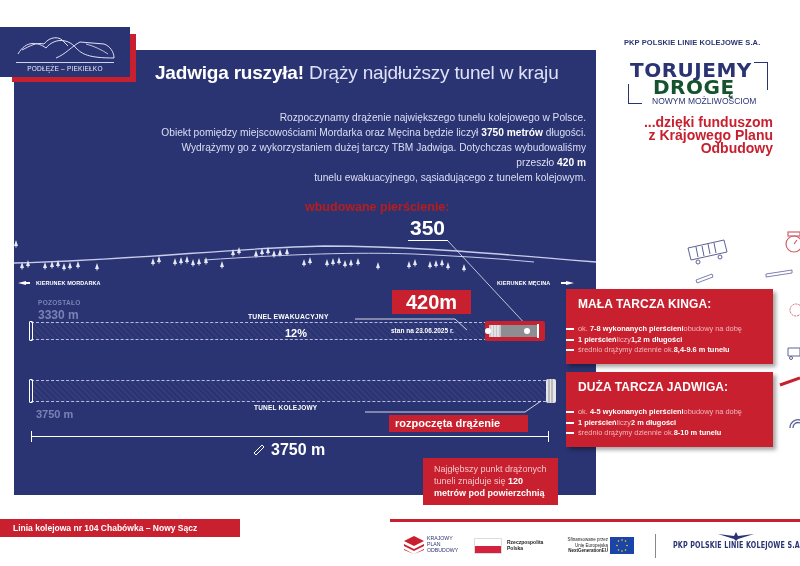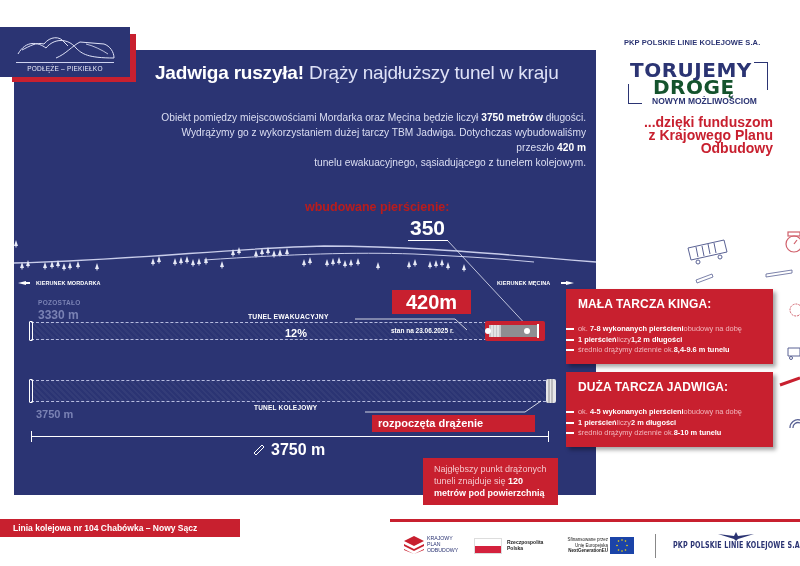--- a/index.html
+++ b/index.html
@@ -40,41 +40,41 @@
   .evac-label { position: absolute; left: 248px; top: 313px; color: #ffffff; font-size: 6.8px; font-weight: bold; letter-spacing: 0.2px; }
   .evac-pct { position: absolute; left: 285px; top: 327px; color: #ffffff; font-size: 11px; font-weight: bold; }
   .evac-date { position: absolute; left: 391px; top: 327px; color: #ffffff; font-size: 6.5px; font-weight: bold; }
 
   .badge-420 { position: absolute; left: 392px; top: 290px; background: #c8202f; color: #ffffff; font-weight: bold; font-size: 20px; padding: 0 14px; line-height: 24px; }
 
   .tbm { position: absolute; background: #c8202f; border-radius: 2px; }
 
   .rail-label { position: absolute; left: 254px; top: 404px; color: #ffffff; font-size: 6.5px; font-weight: bold; letter-spacing: 0.2px; }
   .rail-len { position: absolute; left: 36px; top: 408px; color: #7a82b4; font-size: 11px; font-weight: bold; }
-  .start-badge { position: absolute; left: 372px; top: 415px; background: #c8202f; color: #ffffff; font-weight: bold; font-size: 11px; padding: 0 6px; line-height: 17px; width: 163px; }
+  .start-badge { position: absolute; left: 389px; top: 415px; background: #c8202f; color: #ffffff; font-weight: bold; font-size: 11px; padding: 0 6px; line-height: 17px; width: 139px; }
 
   .dim-line { position: absolute; left: 31px; top: 436px; width: 518px; height: 1px; background: #ffffff; }
   .dim-tick { position: absolute; top: 431px; width: 1px; height: 11px; background: #ffffff; }
   .total-len { position: absolute; left: 252px; top: 441px; color: #ffffff; font-weight: bold; font-size: 16px; display: flex; align-items: center; gap: 5px; }
 
   .deep-box { position: absolute; left: 423px; top: 458px; width: 135px; background: #c8202f; color: #f3c6cb; font-size: 9px; line-height: 12px; padding: 5px 8px 6px 11px; }
   .deep-box b { color: #ffffff; }
 
   .info-card { position: absolute; left: 566px; width: 207px; background: #c8202f; box-shadow: 3px 3px 4px rgba(0,0,0,0.35); padding: 8px 8px 8px 0; }
   .info-card h3 { color: #ffffff; font-size: 12px; font-weight: bold; padding-left: 12px; letter-spacing: 0.1px; margin-bottom: 13px; }
   .info-card ul { list-style: none; }
   .info-card li { color: #f2b8be; font-size: 7.4px; line-height: 10.5px; display: flex; align-items: center; white-space: nowrap; }
   .info-card li .dash { display: inline-block; width: 8px; height: 2px; background: #ffffff; margin-right: 4px; flex-shrink: 0; }
   .info-card li b { color: #ffffff; }
 
   .pkp-top { position: absolute; left: 624px; top: 38px; color: #2b3473; font-size: 7.5px; font-weight: bold; letter-spacing: 0.1px; }
   .toru-block { position: absolute; left: 630px; top: 58px; width: 140px; height: 46px; }
   .toru-1 { position: absolute; left: 0; top: 0; color: #2b3473; font-weight: bold; font-size: 20px; letter-spacing: 0.5px; font-family: "DejaVu Sans", sans-serif; }
   .toru-2 { position: absolute; left: 23px; top: 17px; color: #14532d; font-weight: bold; font-size: 20px; letter-spacing: 0.5px; font-family: "DejaVu Sans", sans-serif; }
-  .toru-3 { position: absolute; left: 22px; top: 38px; color: #2b3473; font-size: 8.5px; font-weight: bold; }
+  .toru-3 { position: absolute; left: 22px; top: 38px; color: #2b3473; font-size: 8.5px; }
   .bracket-tr { position: absolute; left: 124px; top: 4px; width: 14px; height: 28px; border-top: 1px solid #2b3473; border-right: 1px solid #2b3473; }
   .bracket-bl { position: absolute; left: -2px; top: 26px; width: 14px; height: 20px; border-bottom: 1px solid #2b3473; border-left: 1px solid #2b3473; }
   .funds { position: absolute; left: 638px; top: 116px; width: 135px; text-align: right; color: #c8202f; font-size: 14px; font-weight: bold; line-height: 13px; }
 
   .deco { position: absolute; }
 
   .route-bar { position: absolute; left: 0; top: 519px; width: 240px; height: 18px; background: #c8202f; color: #ffffff; font-size: 8.5px; font-weight: bold; line-height: 18px; padding-left: 13px; }
   .red-line-top { position: absolute; left: 390px; top: 519px; width: 410px; height: 3px; background: #c8202f; }
 
   .footer-logos { position: absolute; left: 400px; top: 530px; height: 30px; width: 400px; }
@@ -106,20 +106,21 @@
     <div class="logo-line"></div>
     <div class="logo-text">PODŁĘŻE – PIEKIEŁKO</div>
   </div>
 
   <div class="title">
     <b>Jadwiga ruszyła!</b>
     <span class="light">Drąży najdłuższy tunel w kraju</span>
   </div>
 
   <div class="intro">
+    <div>Rozpoczynamy drążenie największego tunelu kolejowego w Polsce.</div>
     <div><span>Obiekt pomiędzy miejscowościami Mordarka oraz Męcina będzie liczył </span><b>3750 metrów</b><span> długości.</span></div>
     <div><span>Wydrążymy go z wykorzystaniem dużej tarczy TBM Jadwiga. Dotychczas wybudowaliśmy przeszło </span><b>420 m</b></div>
     <div>tunelu ewakuacyjnego, sąsiadującego z tunelem kolejowym.</div>
   </div>
 
   <div class="rings-label">wbudowane pierścienie:</div>
   <div class="rings-value">350</div>
   <div class="rings-underline"></div>
 
   <svg class="terrain" width="582" height="110" viewBox="0 0 582 110" style="left:14px;top:240px;">

